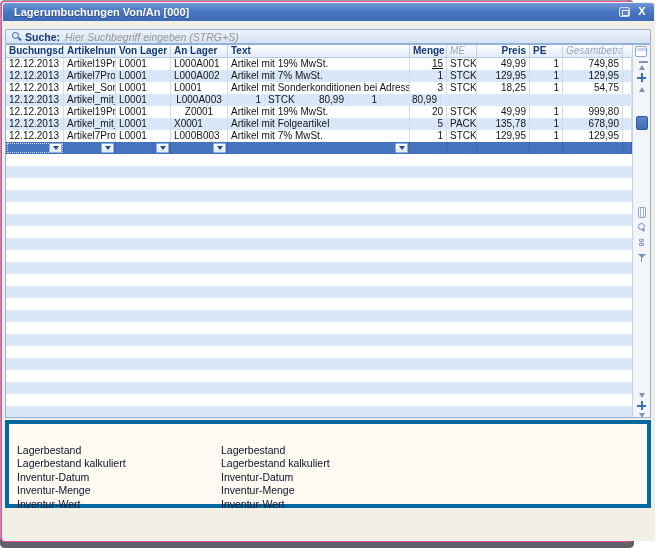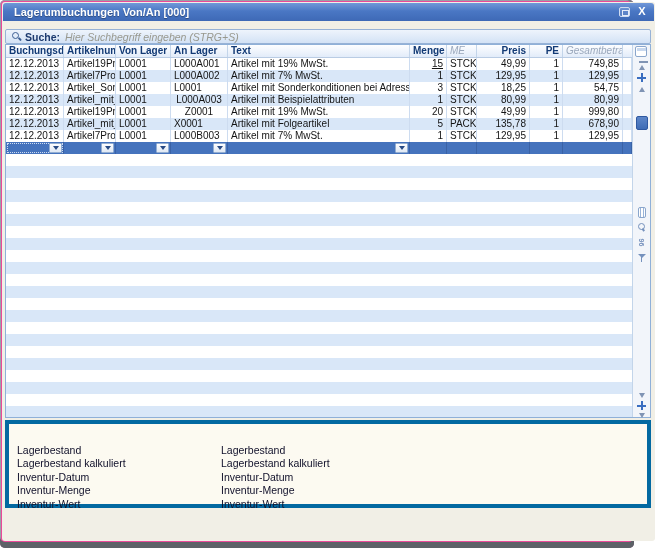--- a/index.html
+++ b/index.html
@@ -92,21 +92,21 @@
     <div class="grid">
       <div class="thead">
           <div class="hcell" style="width: 58px; text-align: left;">Buchungsdatum</div>
           <div class="hcell" style="width: 52px; text-align: left;">Artikelnummer</div>
           <div class="hcell" style="width: 55px; text-align: left;">Von Lager</div>
           <div class="hcell" style="width: 57px; text-align: left;">An Lager</div>
           <div class="hcell" style="width: 182px; text-align: left;">Text</div>
           <div class="hcell" style="width: 37px; text-align: right;">Menge</div>
           <div class="hcell muted" style="width: 30px; text-align: left;">ME</div>
           <div class="hcell" style="width: 53px; text-align: right;">Preis</div>
-          <div class="hcell" style="width: 33px; text-align: right;">PE</div>
+          <div class="hcell" style="width: 33px; text-align: left;">PE</div>
           <div class="hcell muted" style="width: 60px; text-align: right;">Gesamtbetrag</div>
           <div class="hcell" style="width: 9px; border-right: none;"></div>
         </div>
       <div id="tbody">
           <div class="tr">
             <div class="td" style="width: 58px; text-align: left;">12.12.2013</div>
             <div class="td" style="width: 52px; text-align: left;">Artikel19Prozen</div>
             <div class="td" style="width: 55px; text-align: left;">L0001</div>
             <div class="td" style="width: 57px; text-align: left;">L000A001</div>
             <div class="td" style="width: 182px; text-align: left;">Artikel mit 19% MwSt.</div>
@@ -141,21 +141,20 @@
             <div class="td" style="width: 53px; text-align: right;">18,25</div>
             <div class="td" style="width: 33px; text-align: right;">1</div>
             <div class="td" style="width: 60px; text-align: right;">54,75</div>
             <div class="td" style="width: 9px; text-align: left;"></div>
           </div>
           <div class="tr alt">
             <div class="td" style="width: 58px; text-align: left;">12.12.2013</div>
             <div class="td" style="width: 52px; text-align: left;">Artikel_mit_Attr</div>
             <div class="td" style="width: 55px; text-align: left;">L0001</div>
             <div class="td" style="width: 57px; text-align: center;">L000A003</div>
-            <div class="td" style="width: 182px; text-align: left;">Artikel mit Beispielattributen</div>
             <div class="td" style="width: 37px; text-align: right;">1</div>
             <div class="td" style="width: 30px; text-align: left;">STCK</div>
             <div class="td" style="width: 53px; text-align: right;">80,99</div>
             <div class="td" style="width: 33px; text-align: right;">1</div>
             <div class="td" style="width: 60px; text-align: right;">80,99</div>
             <div class="td" style="width: 9px; text-align: left;"></div>
           </div>
           <div class="tr">
             <div class="td" style="width: 58px; text-align: left;">12.12.2013</div>
             <div class="td" style="width: 52px; text-align: left;">Artikel19Prozen</div>

